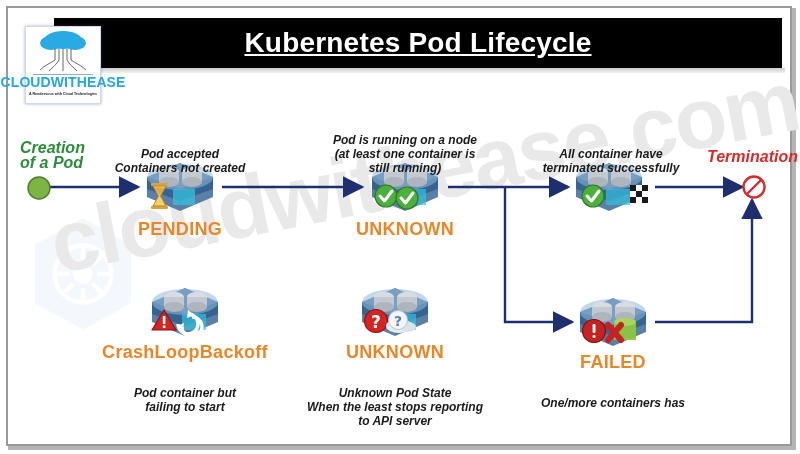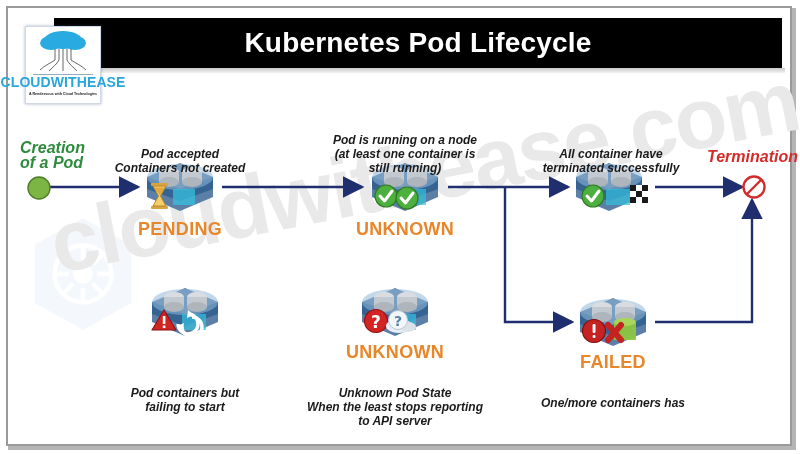--- a/index.html
+++ b/index.html
@@ -18,21 +18,21 @@
            font-family:"Liberation Sans",sans-serif;font-weight:bold;font-size:86px;
            color:#e9e9e9;letter-spacing:-2px;white-space:nowrap;
            transform:rotate(-11deg);transform-origin:left top;user-select:none;}
 
   
   .titlebar{position:absolute;left:54px;top:18px;width:728px;height:50px;background:#000;}
   .titlebar-shadow{position:absolute;left:57px;top:68px;width:728px;height:5px;
                    background:linear-gradient(#c9c9c9,#f3f3f3);}
   .title{position:absolute;left:54px;top:18px;width:728px;height:50px;
          display:flex;align-items:center;justify-content:center;
-         color:#fff;font-size:28px;font-weight:bold;letter-spacing:.2px;}
+         color:#fff;font-size:28px;font-weight:bold;letter-spacing:.2px;text-decoration:underline;}
 
   
   .logo{position:absolute;left:25px;top:26px;width:74px;height:76px;background:#fff;
         border:1px solid #cfd8e4;box-shadow:0 0 3px rgba(60,90,140,.45);
         display:flex;flex-direction:column;align-items:center;justify-content:flex-start;}
   .logo-art{width:64px;height:44px;margin-top:2px;}
   .logo-name{font-size:14px;font-weight:bold;color:#2aa6de;letter-spacing:.1px;
              margin-top:-1px;}
   .logo-sub{font-size:3.6px;font-weight:bold;color:#222;margin-top:1.5px;}
   .logo-rule{width:60px;height:1px;background:#9ab;margin-top:1px;}
@@ -255,22 +255,23 @@
       </g>
       <g fill="none" stroke="#fff" stroke-width="3.4">
         <path d="M47,30 A10,10 0 1,1 36,40"></path>
         <path d="M40,43 A10,10 0 1,0 50,33"></path>
       </g>
       <g fill="#fff">
         <path d="M46,26 L52,31 L45,34 Z"></path>
         <path d="M41,47 L35,42 L42,39 Z"></path>
       </g>
     </svg>
+    <div class="state-label" style="top:58px;">CrashLoopBackoff</div>
     <div class="caption below" style="top:78px;">
-      <span>Pod containers but</span><br>
+      <span>Pod container but</span><br>
       <span>failing to start</span>
     </div>
   </div>
 
   <div class="node" style="left:352px;top:284px;">
     <svg class="podbox" viewBox="0 0 86 56">
       <path d="M10,18 L43,4 L76,18 L76,38 L43,52 L10,38 Z" fill="#5b7fa6"></path>
       <path d="M10,18 L43,30 L76,18 L76,30 L43,42 L10,30 Z" fill="#2f5f8f" opacity=".85"></path>
       <ellipse cx="43" cy="18" rx="33" ry="13" fill="#8fb8d8" opacity=".55"></ellipse>
       <g>

